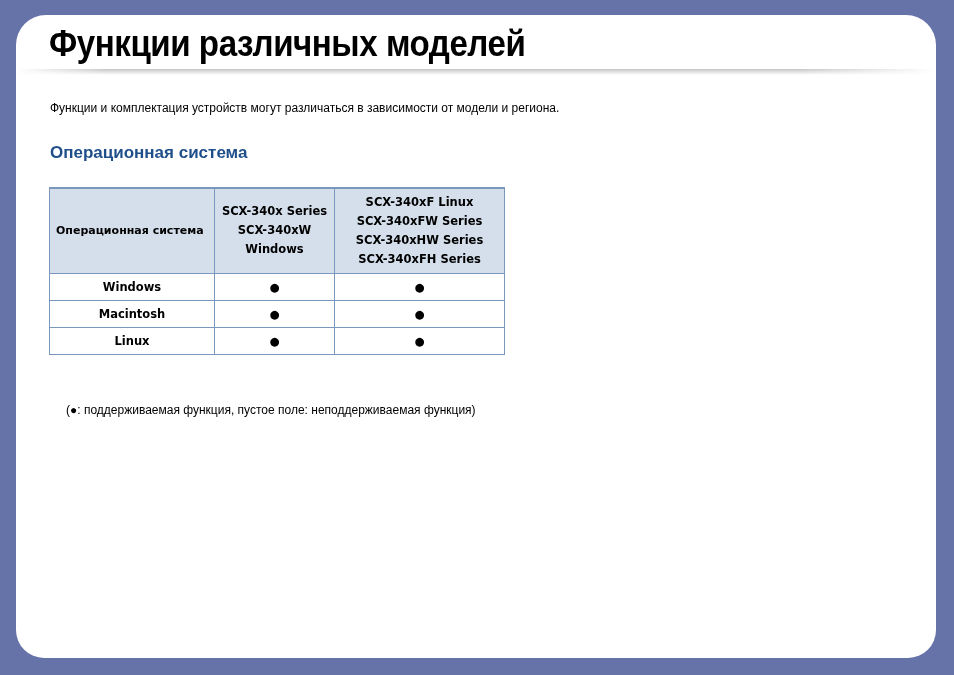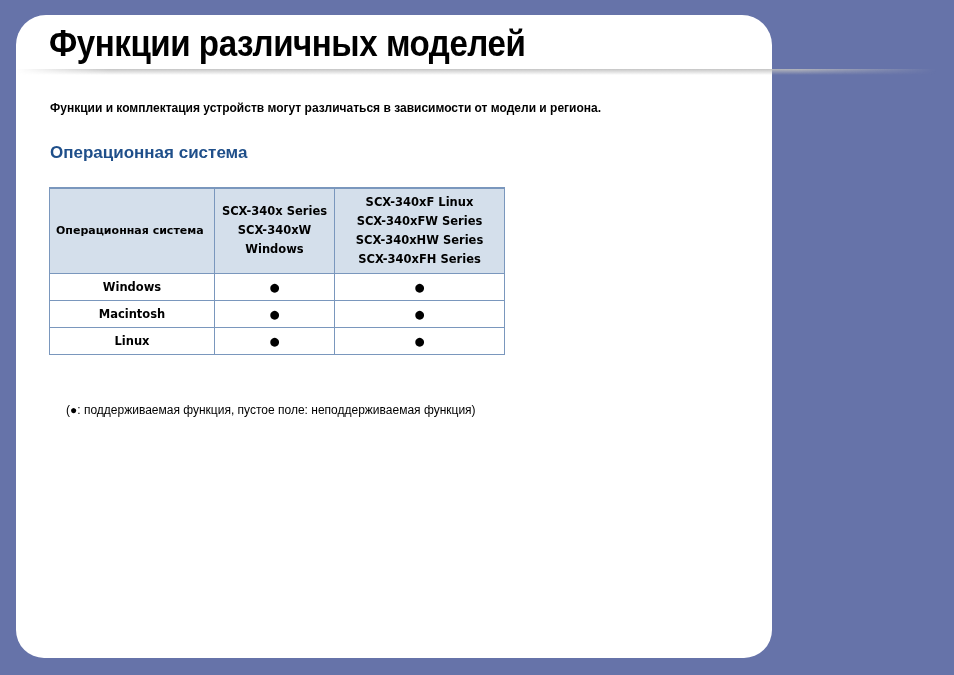--- a/index.html
+++ b/index.html
@@ -6,21 +6,21 @@
     body {
       width: 954px; height: 675px;
       background: #6673a9;
       position: relative;
       overflow: hidden;
       font-family: "Liberation Sans", sans-serif;
     }
     .panel {
       position: absolute;
       left: 16px; top: 15px;
-      width: 756px; height: 643px;
+      width: 920px; height: 643px;
       background: #ffffff;
       border-radius: 30px 30px 28px 28px;
     }
     .title {
       position: absolute;
       left: 33px; top: 8px;
       margin: 0;
       font-size: 36px;
       font-weight: bold;
       color: #000;
@@ -34,21 +34,21 @@
       width: 920px; height: 6px;
       background: linear-gradient(to bottom, rgba(190,190,190,0.9), rgba(255,255,255,0));
       -webkit-mask-image: linear-gradient(to right, transparent 0%, #000 10%, #000 85%, transparent 100%);
       mask-image: linear-gradient(to right, transparent 0%, #000 10%, #000 85%, transparent 100%);
     }
     .intro {
       position: absolute;
       left: 34px; top: 86px;
       margin: 0;
       font-size: 12px;
-      font-weight: bold;
+      font-weight: normal;
       color: #000;
     }
     .section {
       position: absolute;
       left: 34px; top: 128px;
       margin: 0;
       font-size: 17px;
       font-weight: bold;
       color: #1f4f8a;
     }

